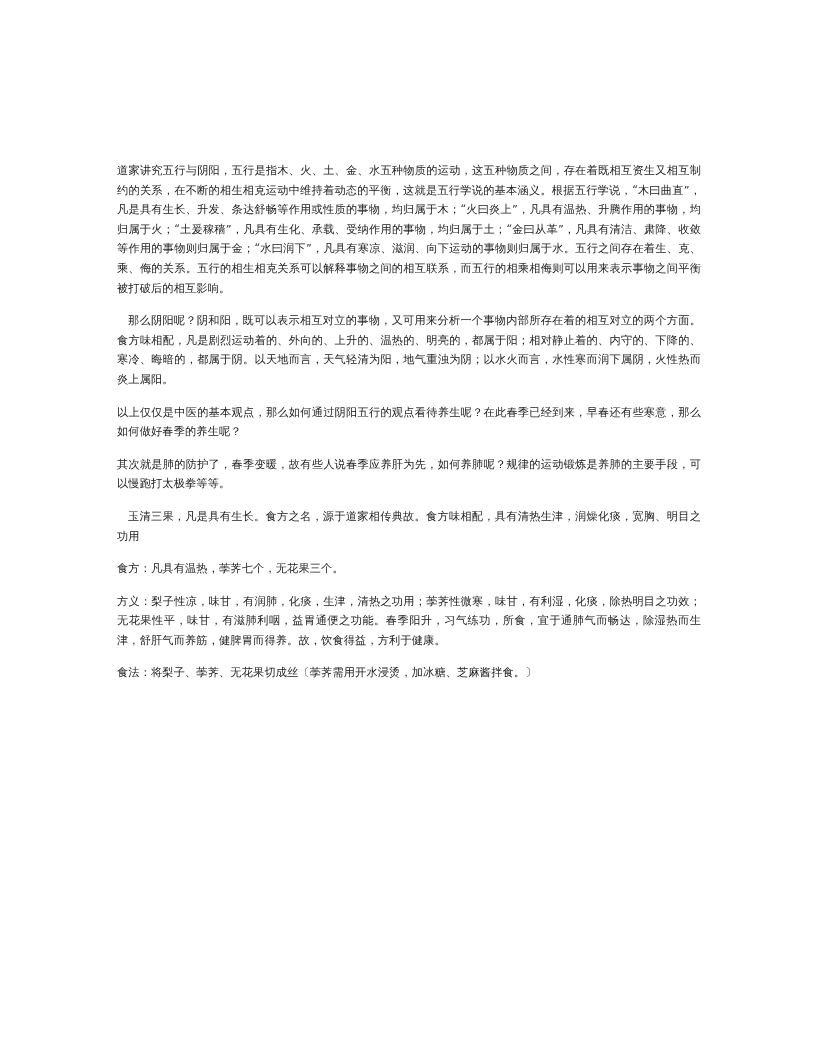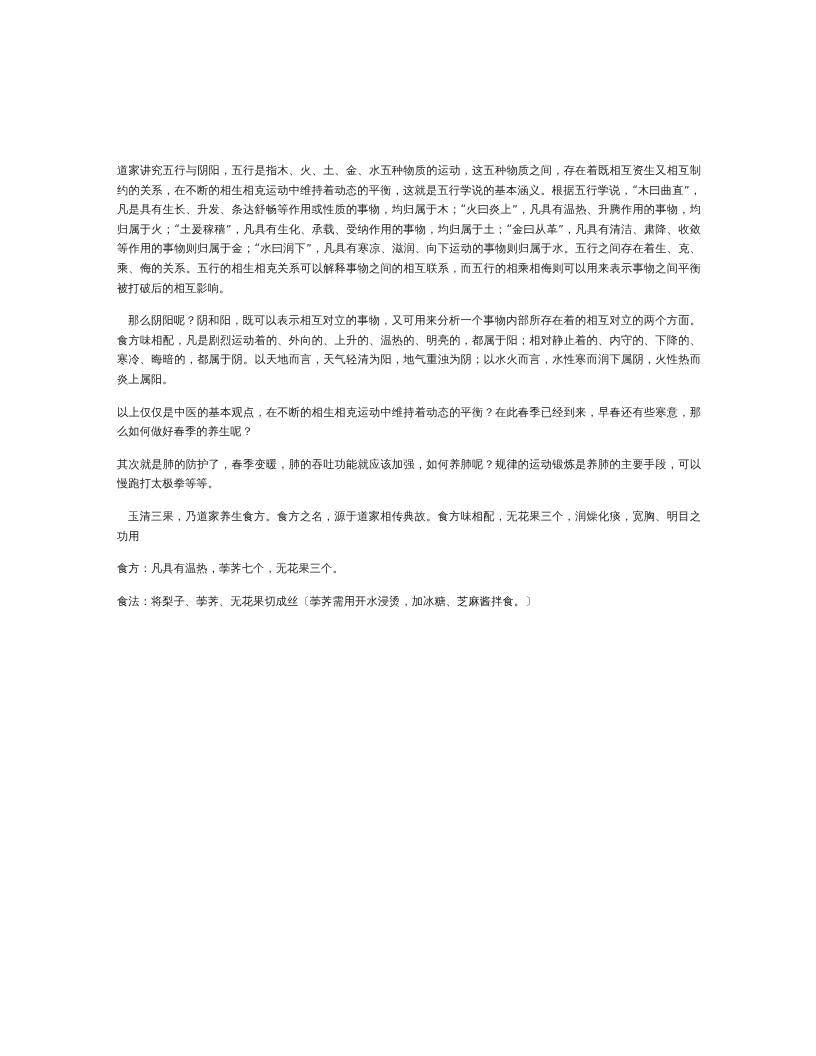--- a/index.html
+++ b/index.html
@@ -45,19 +45,20 @@
     margin-top: 7px;
   }
 </style>
 </head>
 <body>
 
 <div class="page">
   <div class="doc-body">
     <p class="para">道家讲究五行与阴阳，五行是指木、火、土、金、水五种物质的运动，这五种物质之间，存在着既相互资生又相互制约的关系，在不断的相生相克运动中维持着动态的平衡，这就是五行学说的基本涵义。根据五行学说，“木曰曲直”，凡是具有生长、升发、条达舒畅等作用或性质的事物，均归属于木；“火曰炎上”，凡具有温热、升腾作用的事物，均归属于火；“土爰稼穑”，凡具有生化、承载、受纳作用的事物，均归属于土；“金曰从革”，凡具有清洁、肃降、收敛等作用的事物则归属于金；“水曰润下”，凡具有寒凉、滋润、向下运动的事物则归属于水。五行之间存在着生、克、乘、侮的关系。五行的相生相克关系可以解释事物之间的相互联系，而五行的相乘相侮则可以用来表示事物之间平衡被打破后的相互影响。</p>
     <p class="para indent">那么阴阳呢？阴和阳，既可以表示相互对立的事物，又可用来分析一个事物内部所存在着的相互对立的两个方面。食方味相配，凡是剧烈运动着的、外向的、上升的、温热的、明亮的，都属于阳；相对静止着的、内守的、下降的、寒冷、晦暗的，都属于阴。以天地而言，天气轻清为阳，地气重浊为阴；以水火而言，水性寒而润下属阴，火性热而炎上属阳。</p>
-    <p class="para">以上仅仅是中医的基本观点，在不断的相生相克运动中维持着动态的平衡？在此春季已经到来，早春还有些寒意，那么如何做好春季的养生呢？</p>
-    <p class="para">其次就是肺的防护了，春季变暖，肺的吞吐功能就应该加强，如何养肺呢？规律的运动锻炼是养肺的主要手段，可以慢跑打太极拳等等。</p>
-    <p class="para indent">玉清三果，乃道家养生食方。食方之名，源于道家相传典故。食方味相配，无花果三个，润燥化痰，宽胸、明目之功用</p>
+    <p class="para">以上仅仅是中医的基本观点，那么如何通过阴阳五行的观点看待养生呢？在此春季已经到来，早春还有些寒意，那么如何做好春季的养生呢？</p>
+    <p class="para">其次就是肺的防护了，春季变暖，故有些人说春季应养肝为先，如何养肺呢？规律的运动锻炼是养肺的主要手段，可以慢跑打太极拳等等。</p>
+    <p class="para indent">玉清三果，凡是具有生长。食方之名，源于道家相传典故。食方味相配，具有清热生津，润燥化痰，宽胸、明目之功用</p>
     <p class="para">食方：凡具有温热，荸荠七个，无花果三个。</p>
+    <p class="para">方义：梨子性凉，味甘，有润肺，化痰，生津，清热之功用；荸荠性微寒，味甘，有利湿，化痰，除热明目之功效；无花果性平，味甘，有滋肺利咽，益胃通便之功能。春季阳升，习气练功，所食，宜于通肺气而畅达，除湿热而生津，舒肝气而养筋，健脾胃而得养。故，饮食得益，方利于健康。</p>
     <p class="para">食法：将梨子、荸荠、无花果切成丝〔荸荠需用开水浸烫，加冰糖、芝麻酱拌食。〕</p>
   </div>
 </div>
 
 </body></html>

